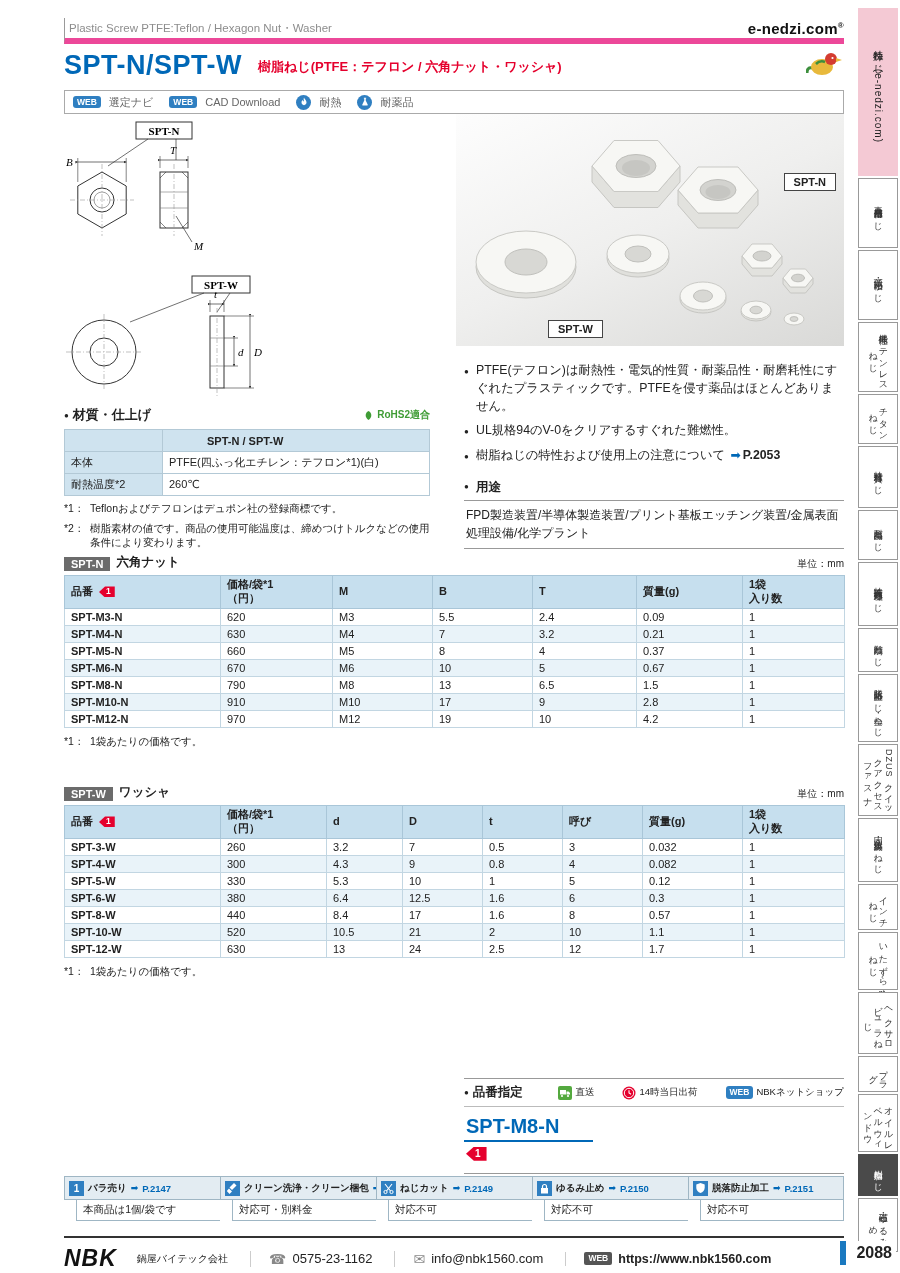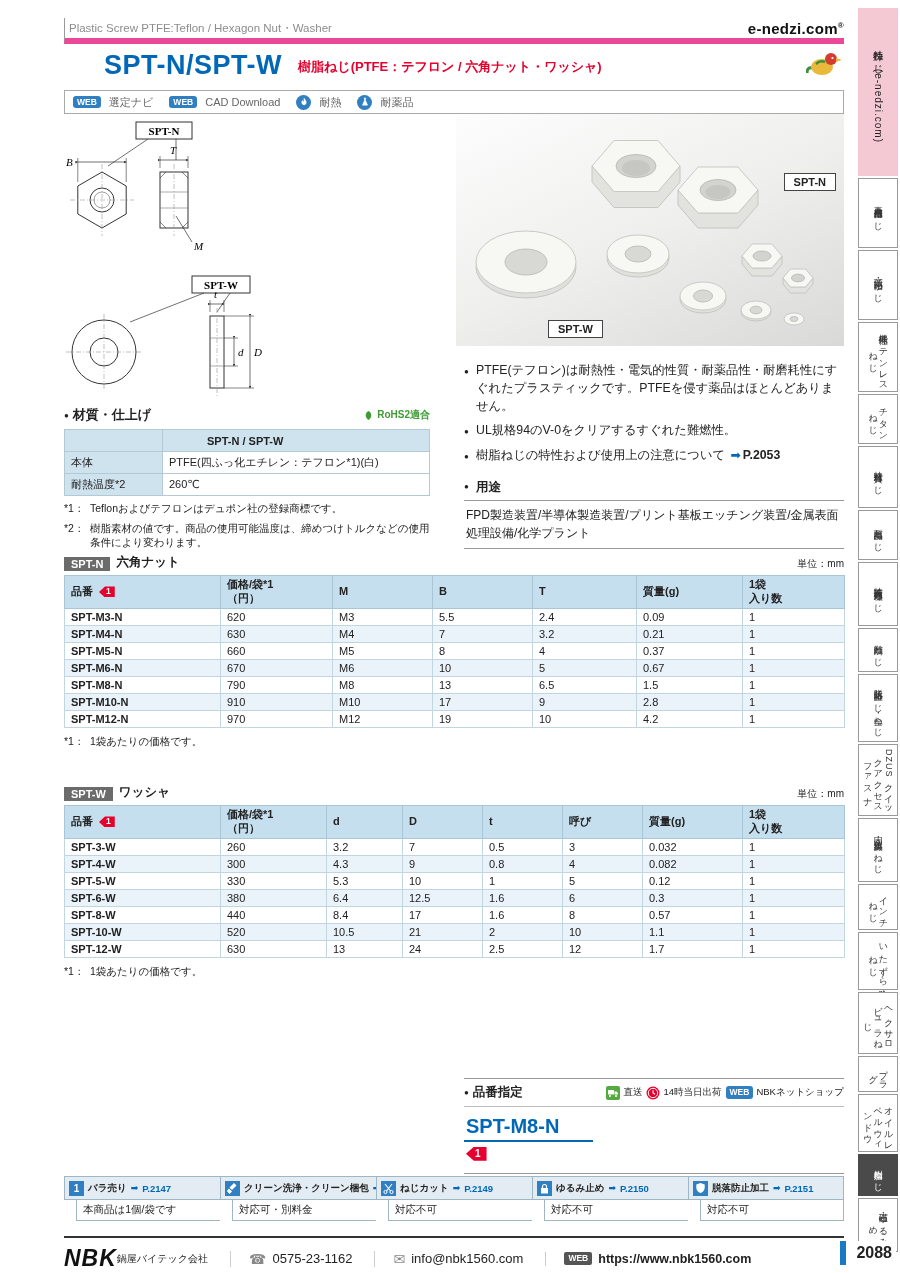--- a/index.html
+++ b/index.html
@@ -11,21 +11,21 @@
   }
   .content { position:absolute; left:64px; top:0; width:780px; height:1273px; }
 
   
   .breadcrumb-row { position:absolute; top:18px; left:0; right:0; height:26px;
     border-bottom:6px solid #ec4899; border-left:1px solid #9a9a9a;
     display:flex; align-items:center; padding-left:4px; }
   .breadcrumb { color:#8d8d8d; font-size:11.5px; flex:1; }
   .brand { font-weight:bold; font-size:15px; color:#111; letter-spacing:.3px; }
   .brand sup { font-size:8px; }
-  .title-row { position:absolute; top:52px; left:0; display:flex; align-items:flex-end; gap:16px;margin-left:40px; }
+  .title-row { position:absolute; top:52px; left:0; display:flex; align-items:flex-end; gap:16px; }
   .model { color:#0068b7; font-size:27px; font-weight:bold; line-height:1; letter-spacing:.5px; }
   .subtitle { color:#e5002d; font-size:13px; font-weight:bold; padding-bottom:3px; }
   .mascot { position:absolute; top:50px; right:2px; }
   .badges-box { position:absolute; top:90px; left:0; right:0; height:24px;
     border:1px solid #aaa; display:flex; align-items:center; gap:8px; padding:0 8px; }
   .web-badge { background:#2f7fc1; color:#fff; font-size:8.5px; font-weight:bold;
     border-radius:3px; padding:1px 4px; display:inline-block; line-height:1.2; }
   .web-badge.dark { background:#555; border-radius:2px; }
   .badge-label { font-size:11px; color:#666; margin-right:8px; }
   .badge-circle { width:15px; height:15px; border-radius:50%; background:#2f7fc1;
@@ -84,21 +84,21 @@
     line-height:11px; padding:0 4px 0 7px; margin-left:6px; vertical-align:middle;
     clip-path:polygon(0 50%,38% 0,100% 0,100% 100%,38% 100%); }
 
   
   .order { position:absolute; left:400px; top:1078px; width:380px;
     border-top:1px solid #999; border-bottom:1px solid #999; padding:5px 0 12px; }
   .order-head { display:flex; align-items:center; border-bottom:1px solid #bbb; padding-bottom:5px; }
   .order-head .b { font-size:8px; margin-right:4px; }
   .order-title { font-size:12.5px; font-weight:bold; }
   .order-ic { margin-left:auto; display:flex; align-items:center; gap:4px; font-size:9.5px; }
-  .order-ic .grp { display:flex; align-items:center; gap:3px; margin-left:0; }
+  .order-ic .grp { display:flex; align-items:center; gap:3px; margin-left:24px; }
   .order-example { margin-top:8px; }
   .example { color:#0068b7; font-size:20px; font-weight:bold; display:inline-block;
     border-bottom:2px solid #0068b7; padding:0 34px 2px 2px; }
   .mk.big { font-size:10px; line-height:14px; padding:0 6px 0 9px; margin:4px 0 0 2px; }
 
   
   .services { position:absolute; left:0; top:1176px; width:780px;
     display:grid; grid-template-columns:repeat(5,156px); }
   .svc-head { background:#e3ecf2; border:1px solid #9fb6c4; border-right:none;
     display:flex; align-items:center; gap:4px; padding:0 4px; font-size:9.5px;
@@ -109,21 +109,21 @@
   .svc-arrow { color:#0068b7; font-weight:normal; font-size:9px; }
   .svc-page { color:#0068b7; }
   .svc-val { border:1px solid #9fb6c4; border-top:none; border-right:none;
     padding:3px 6px; font-size:10.5px; height:21px; background:#fff;margin-left:12px; }
   .svc-val:last-child { border-right:1px solid #9fb6c4; }
 
   
   .footer { position:absolute; left:0; right:0; top:1236px; border-top:2px solid #333;
     padding-top:9px; display:flex; align-items:center; }
   .logo { font-size:23px; font-weight:bold; font-style:italic; letter-spacing:1px; color:#111; line-height:1; }
-  .company { font-size:10px; margin-left:0; }
+  .company { font-size:10px; margin-left:20px; }
   .f-item { display:flex; align-items:center; gap:6px; font-size:13px;
     margin-left:22px; padding-left:18px; border-left:1px solid #ccc; }
   .f-ic { color:#888; font-size:14px; }
   .f-url { font-weight:bold; font-size:12.5px; }
   .pagenum { position:absolute; right:4px; bottom:8px; background:#fff;
     border-left:6px solid #1a79c0; padding:3px 4px 3px 10px; font-size:16px; font-weight:bold; z-index:9; }
 
   
   .sidebar { position:absolute; top:8px; right:2px; width:40px;
     display:flex; flex-direction:column; gap:2px; z-index:5; }

